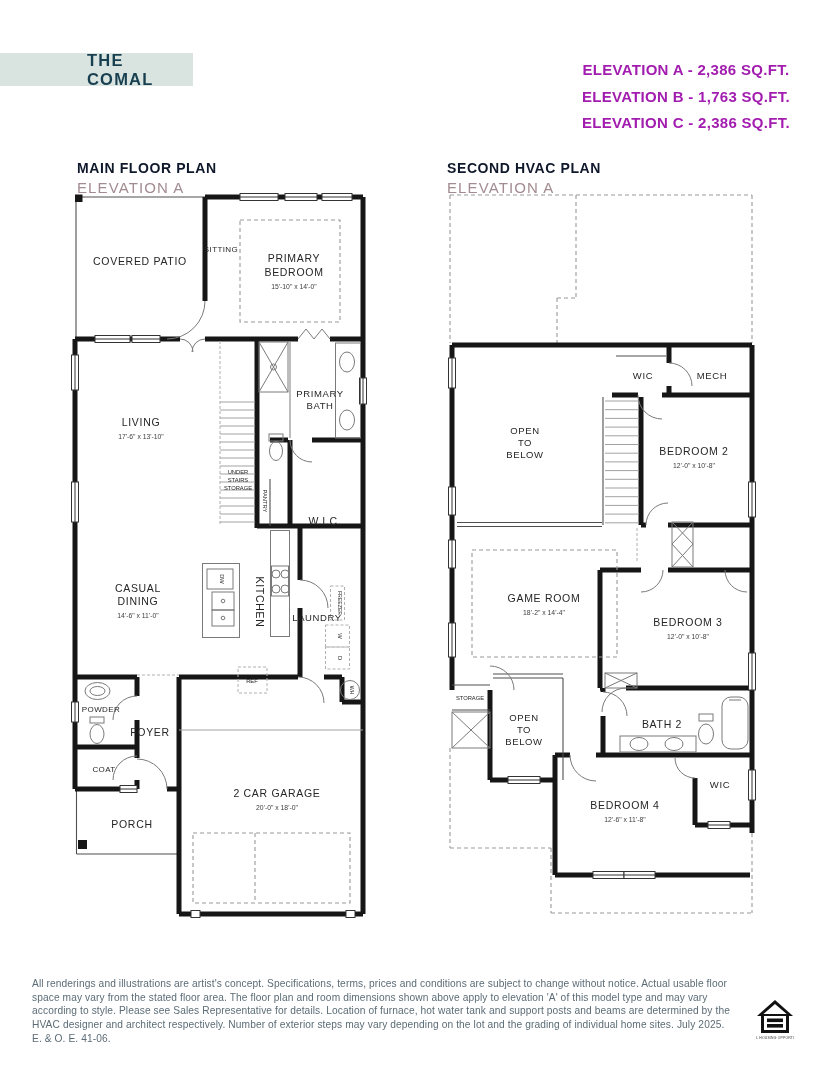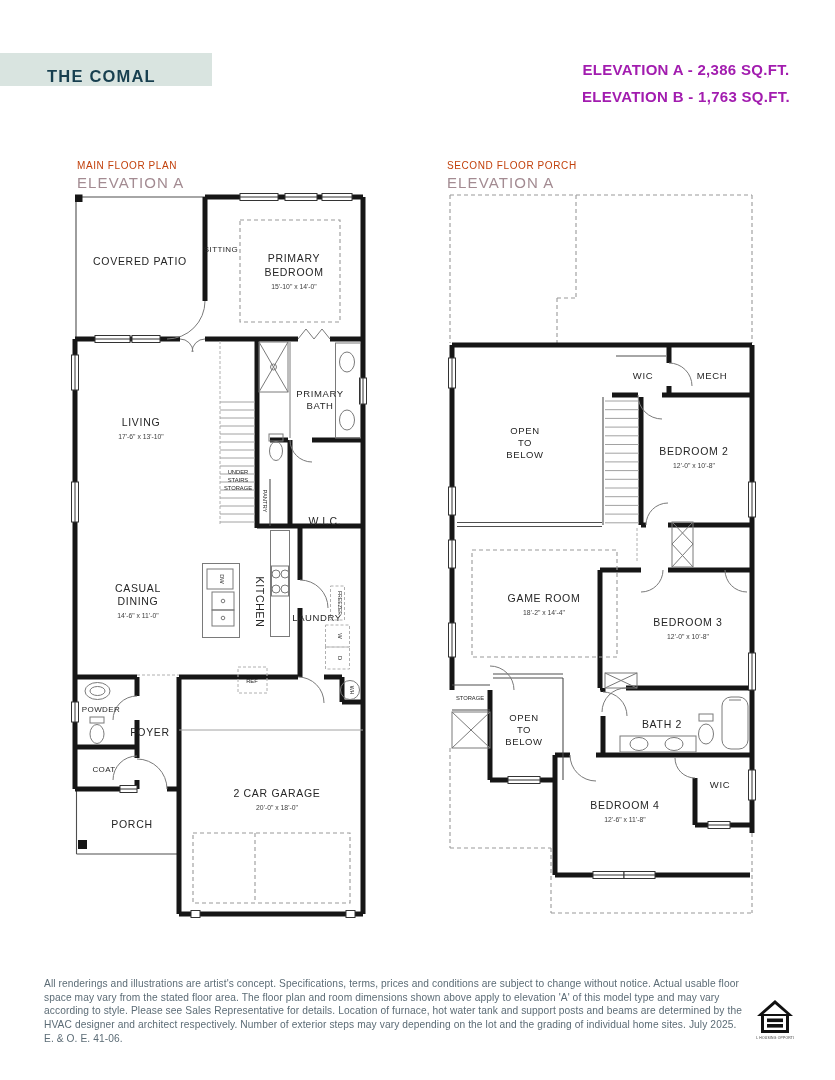--- a/index.html
+++ b/index.html
@@ -1,27 +1,27 @@
 <!DOCTYPE html>
 <html><head>
 <meta charset="utf-8">
 <style>
   html,body{margin:0;padding:0;background:#ffffff;}
   body{width:835px;height:1080px;position:relative;font-family:"Liberation Sans",sans-serif;overflow:hidden;}
   .abs{position:absolute;}
 
-  .title-box{left:0;top:53px;width:212px;height:33px;background:#d9e4e0;display:flex;align-items:flex-end;}
+  .title-box{left:0;top:53px;width:153px;height:33px;background:#d9e4e0;display:flex;align-items:center;padding-left:40px;}
   .title-text{padding-left:47px;font-size:16.5px;font-weight:bold;letter-spacing:1.2px;color:#173f4f;}
 
   .elev-block{right:45px;top:57px;text-align:center;color:#a21caf;font-weight:bold;font-size:15px;letter-spacing:.3px;line-height:26.5px;}
 
-  .plan-title{font-size:10px;font-weight:normal;letter-spacing:.6px;color:#c2410c;}
+  .plan-title{font-size:14px;font-weight:bold;letter-spacing:.6px;color:#0f172a;}
   .plan-sub{font-size:15px;letter-spacing:1.1px;color:#a38b92;margin-top:3px;}
 
-  .disclaimer{left:44px;top:977px;width:700px;font-size:10.2px;line-height:13.7px;color:#5c6c76;letter-spacing:.1px;}
+  .disclaimer{left:32px;top:977px;width:700px;font-size:10.2px;line-height:13.7px;color:#5c6c76;letter-spacing:.1px;}
 
   svg text{font-family:"Liberation Sans",sans-serif;fill:#262626;text-anchor:middle;}
   .rm{font-size:10.5px;letter-spacing:.7px;}
   .rm2{font-size:9.5px;letter-spacing:.6px;}
   .dim{font-size:6.8px;fill:#3d3d3d;}
   .sm{font-size:8px;letter-spacing:.4px;}
   .tiny{font-size:5.8px;}
   .micro{font-size:5.2px;}
 
   .w{stroke:#161616;stroke-width:5;fill:none;}
@@ -39,28 +39,29 @@
 </head>
 <body>
 
 <div class="abs title-box">
   <span class="title-text">THE COMAL</span>
 </div>
 
 <div class="abs elev-block">
   <div>ELEVATION A - 2,386 SQ.FT.</div>
   <div>ELEVATION B - 1,763 SQ.FT.</div>
+  <div>ELEVATION C - 2,386 SQ.FT.</div>
 </div>
 
 <div class="abs" style="left:77px;top:160px;">
   <div class="plan-title">MAIN FLOOR PLAN</div>
   <div class="plan-sub">ELEVATION A</div>
 </div>
 <div class="abs" style="left:447px;top:160px;">
-  <div class="plan-title">SECOND FLOOR PORCH</div>
+  <div class="plan-title">SECOND HVAC PLAN</div>
   <div class="plan-sub">ELEVATION A</div>
 </div>
 
 <svg class="abs" style="left:66px;top:188px;" width="304" height="732" viewBox="0 0 304 732">
 
   <g>
     <path class="t" d="M10,9 H139 M10,9 V151"></path>
     <rect class="post" x="9" y="6.5" width="7.5" height="7.5"></rect>
   </g>
   <g>

